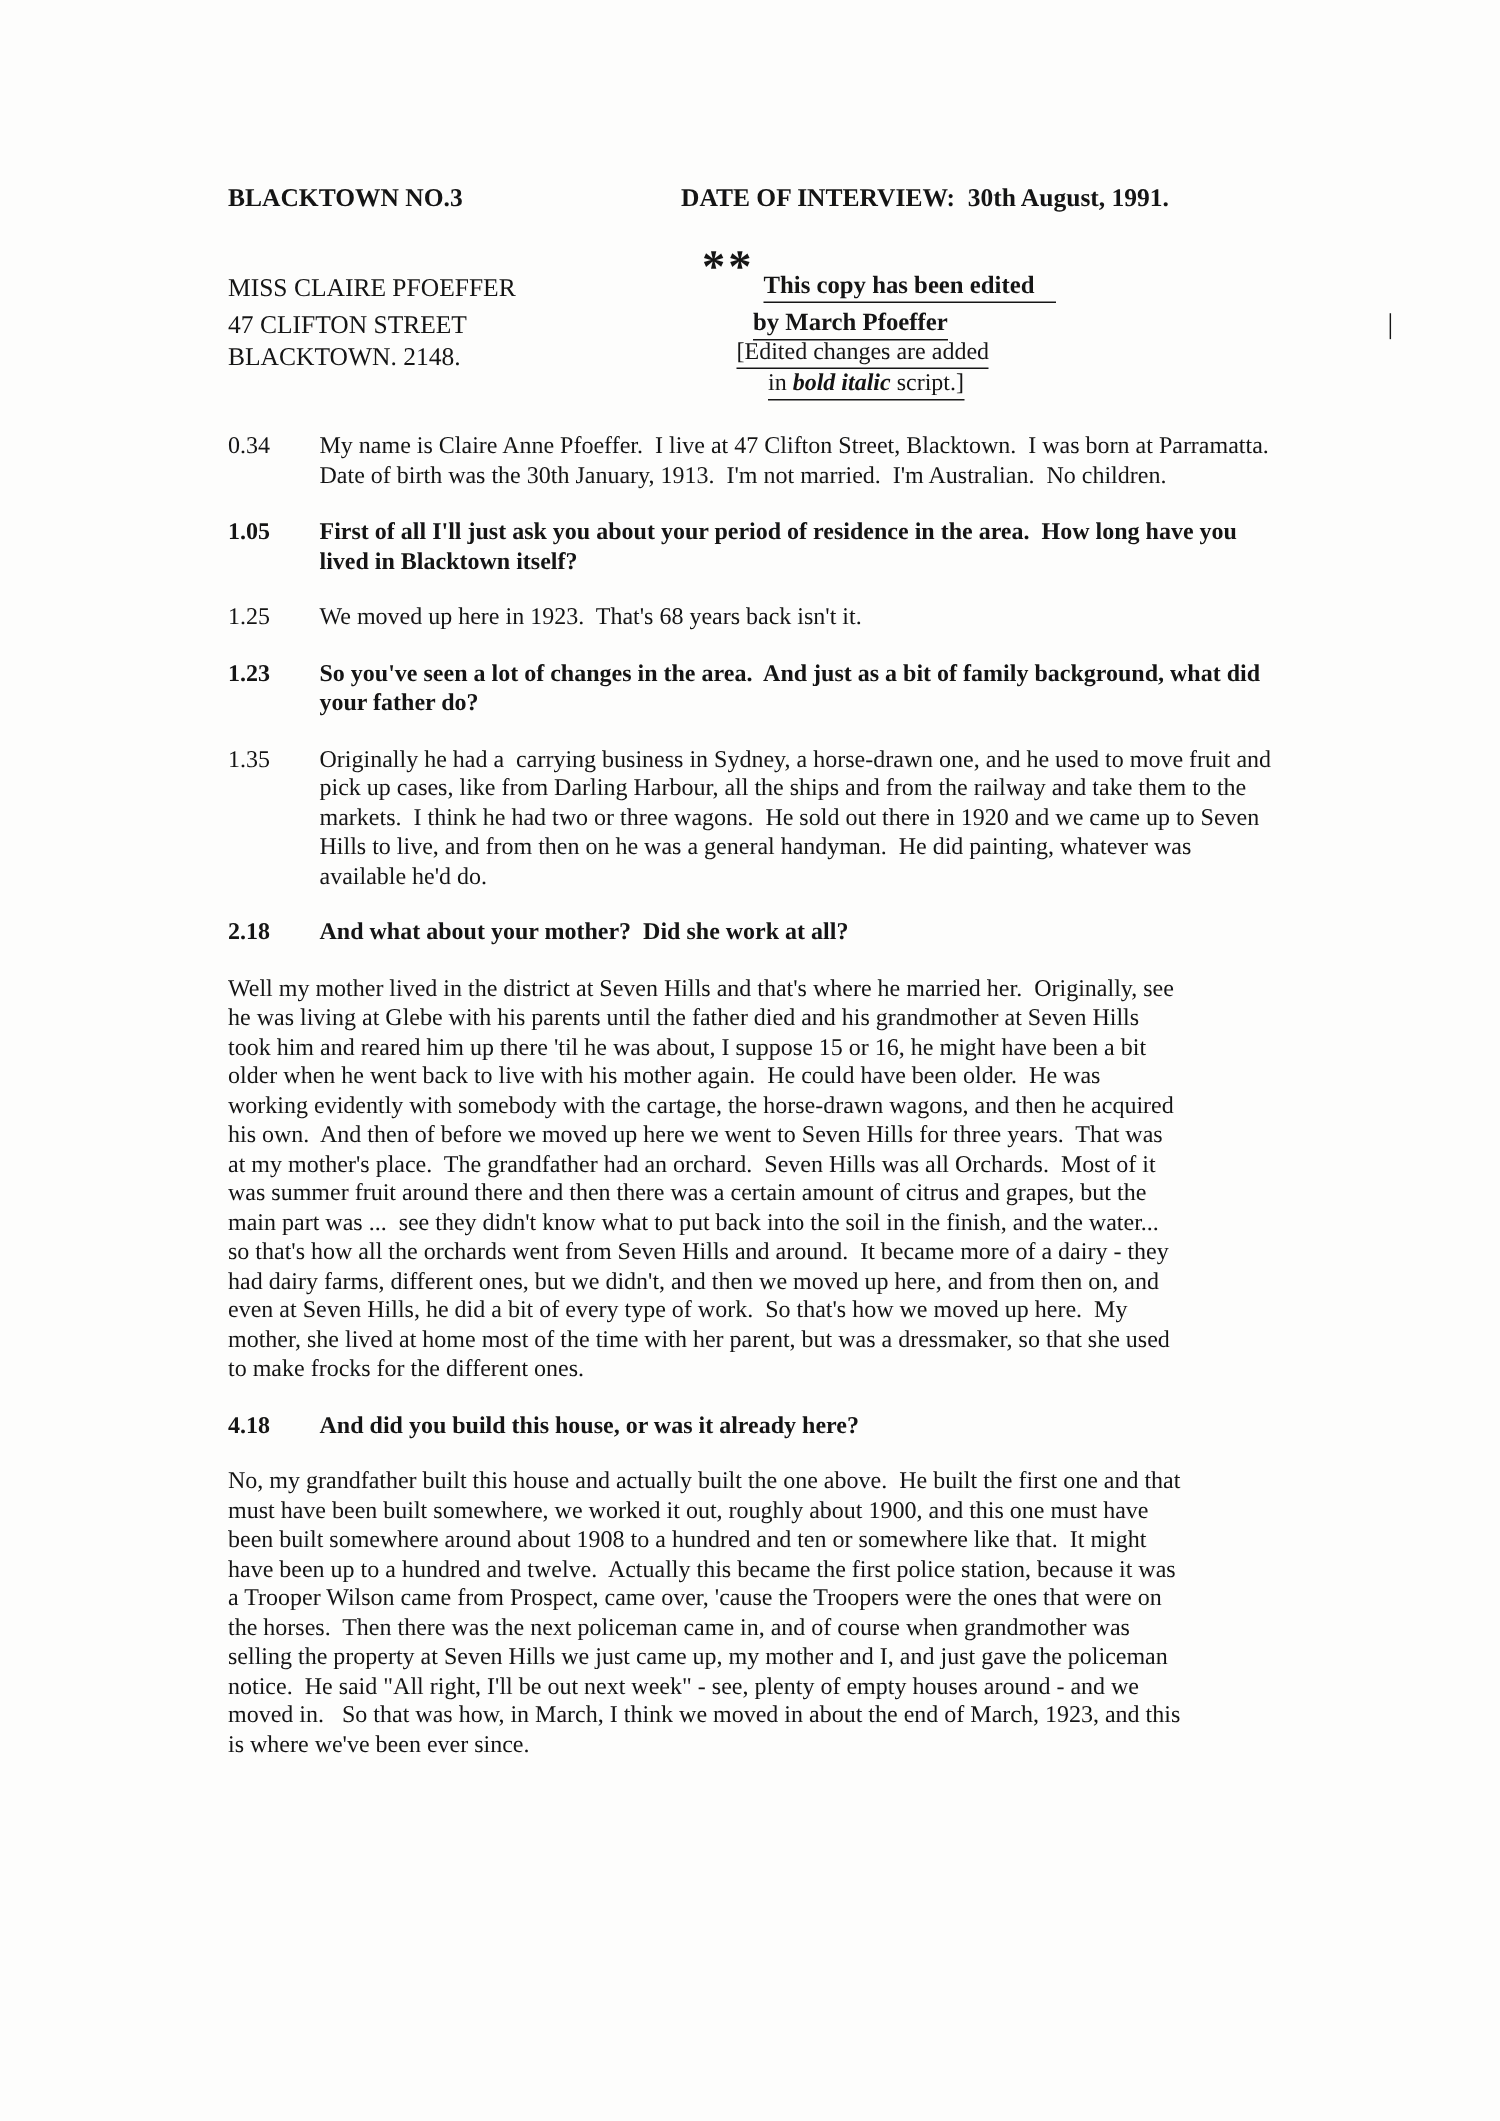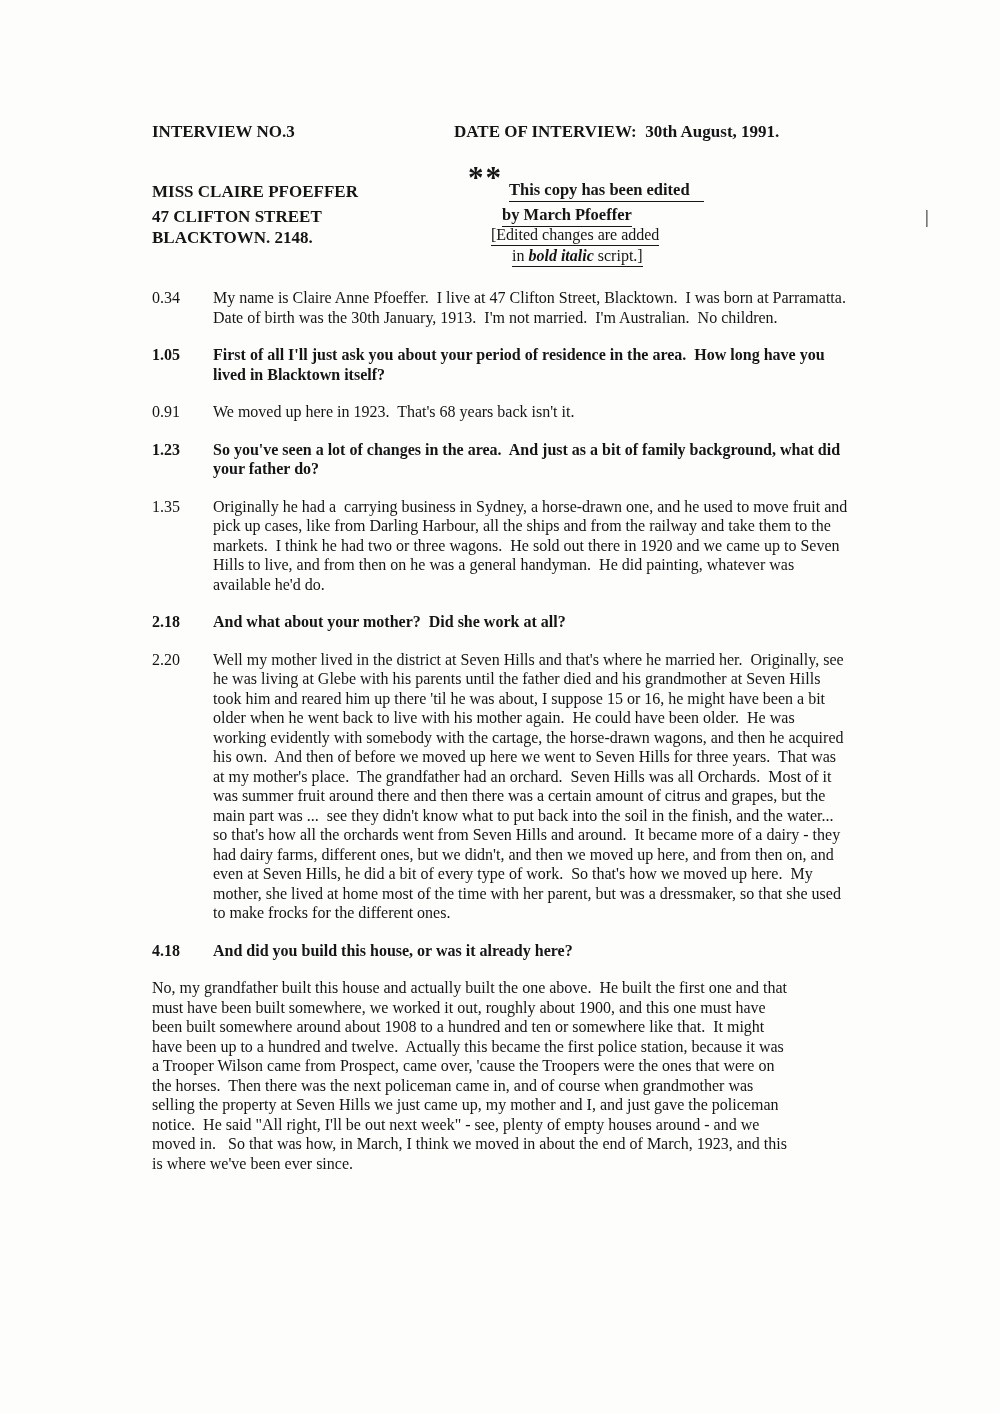--- a/index.html
+++ b/index.html
@@ -36,21 +36,21 @@
 
   
   .header2 {
     position: relative;
     height: 120px;
     margin-top: 26px;
   }
   .addr-line {
     position: absolute;
     left: 0;
-    font-weight: 700;
+    font-weight: 400;
     font-size: 17px;
     white-space: nowrap;
   }
   .addr-name   { top: 14px; }
   .addr-street { top: 39px; }
   .addr-city   { top: 60px; }
 
   .asterisks {
     position: absolute;
     left: 316px;
@@ -105,21 +105,21 @@
   .entry.bold .text {
     font-weight: 700;
   }
 </style>
 </head>
 <body>
 
 <div class="page">
 
   <div class="header-row">
-    <span>INTERVIEW NO.3</span>
+    <span>BLACKTOWN NO.3</span>
     <span class="date">DATE OF INTERVIEW:  30th August, 1991.</span>
   </div>
 
   <div class="header2">
     <div class="addr-line addr-name">MISS CLAIRE PFOEFFER</div>
     <div class="addr-line addr-street">47 CLIFTON STREET</div>
     <div class="addr-line addr-city">BLACKTOWN. 2148.</div>
 
     <div class="asterisks">**</div>
     <div class="note-line note-bold nl1">This copy has been edited</div>
@@ -135,41 +135,40 @@
       <div class="time">0.34</div>
       <div class="text">My name is Claire Anne Pfoeffer.  I live at 47 Clifton Street, Blacktown.  I was born at Parramatta.  Date of birth was the 30th January, 1913.  I'm not married.  I'm Australian.  No children.</div>
     </div>
 
     <div class="entry bold">
       <div class="time">1.05</div>
       <div class="text">First of all I'll just ask you about your period of residence in the area.  How long have you lived in Blacktown itself?</div>
     </div>
 
     <div class="entry">
-      <div class="time">0.91</div>
+      <div class="time">1.25</div>
       <div class="text">We moved up here in 1923.  That's 68 years back isn't it.</div>
     </div>
 
     <div class="entry bold">
       <div class="time">1.23</div>
       <div class="text">So you've seen a lot of changes in the area.  And just as a bit of family background, what did your father do?</div>
     </div>
 
     <div class="entry">
       <div class="time">1.35</div>
       <div class="text">Originally he had a  carrying business in Sydney, a horse-drawn one, and he used to move fruit and pick up cases, like from Darling Harbour, all the ships and from the railway and take them to the markets.  I think he had two or three wagons.  He sold out there in 1920 and we came up to Seven Hills to live, and from then on he was a general handyman.  He did painting, whatever was available he'd do.</div>
     </div>
 
     <div class="entry bold">
       <div class="time">2.18</div>
       <div class="text">And what about your mother?  Did she work at all?</div>
     </div>
 
     <div class="entry">
-      <div class="time">2.20</div>
       <div class="text">Well my mother lived in the district at Seven Hills and that's where he married her.  Originally, see he was living at Glebe with his parents until the father died and his grandmother at Seven Hills took him and reared him up there 'til he was about, I suppose 15 or 16, he might have been a bit older when he went back to live with his mother again.  He could have been older.  He was working evidently with somebody with the cartage, the horse-drawn wagons, and then he acquired his own.  And then of before we moved up here we went to Seven Hills for three years.  That was at my mother's place.  The grandfather had an orchard.  Seven Hills was all Orchards.  Most of it was summer fruit around there and then there was a certain amount of citrus and grapes, but the main part was ...  see they didn't know what to put back into the soil in the finish, and the water... so that's how all the orchards went from Seven Hills and around.  It became more of a dairy - they had dairy farms, different ones, but we didn't, and then we moved up here, and from then on, and even at Seven Hills, he did a bit of every type of work.  So that's how we moved up here.  My mother, she lived at home most of the time with her parent, but was a dressmaker, so that she used to make frocks for the different ones.</div>
     </div>
 
     <div class="entry bold">
       <div class="time">4.18</div>
       <div class="text">And did you build this house, or was it already here?</div>
     </div>
 
     <div class="entry">
       <div class="text">No, my grandfather built this house and actually built the one above.  He built the first one and that must have been built somewhere, we worked it out, roughly about 1900, and this one must have been built somewhere around about 1908 to a hundred and ten or somewhere like that.  It might have been up to a hundred and twelve.  Actually this became the first police station, because it was a Trooper Wilson came from Prospect, came over, 'cause the Troopers were the ones that were on the horses.  Then there was the next policeman came in, and of course when grandmother was selling the property at Seven Hills we just came up, my mother and I, and just gave the policeman notice.  He said "All right, I'll be out next week" - see, plenty of empty houses around - and we moved in.   So that was how, in March, I think we moved in about the end of March, 1923, and this is where we've been ever since.</div>

